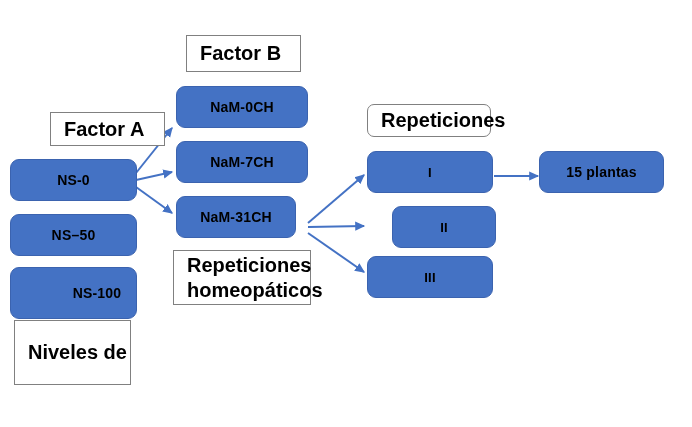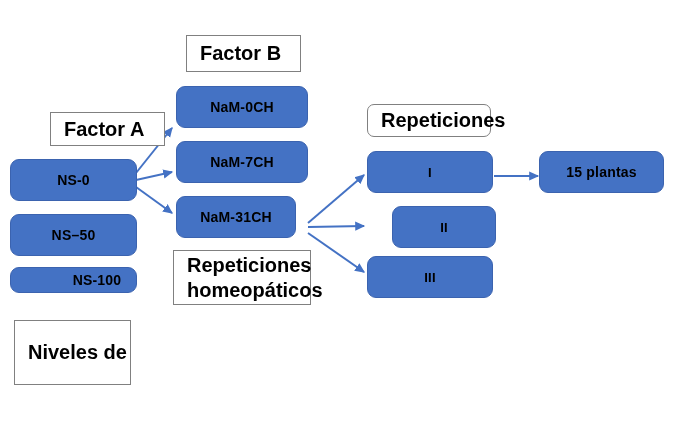--- a/index.html
+++ b/index.html
@@ -99,21 +99,21 @@
   </div>
 
   <div class="node blue" style="left:10px; top:159px; width:127px; height:42px;">
     <span>NS-0</span>
   </div>
 
   <div class="node blue" style="left:10px; top:214px; width:127px; height:42px;justify-content:center;">
     <span>NS–50</span>
   </div>
 
-  <div class="node blue" style="left:10px; top:267px; width:127px; height:26px;padding-left:47px;">
+  <div class="node blue" style="left:10px; top:267px; width:127px; height:52px;padding-left:47px;">
     <span>NS-100</span>
   </div>
 
   <div class="node label two-line" style="left:14px; top:320px; width:117px; height:65px;">
     <span>
       <span class="txt">Niveles de</span>
     </span>
   </div>
 
   <div class="node label" style="left:186px; top:35px; width:115px; height:37px;">

